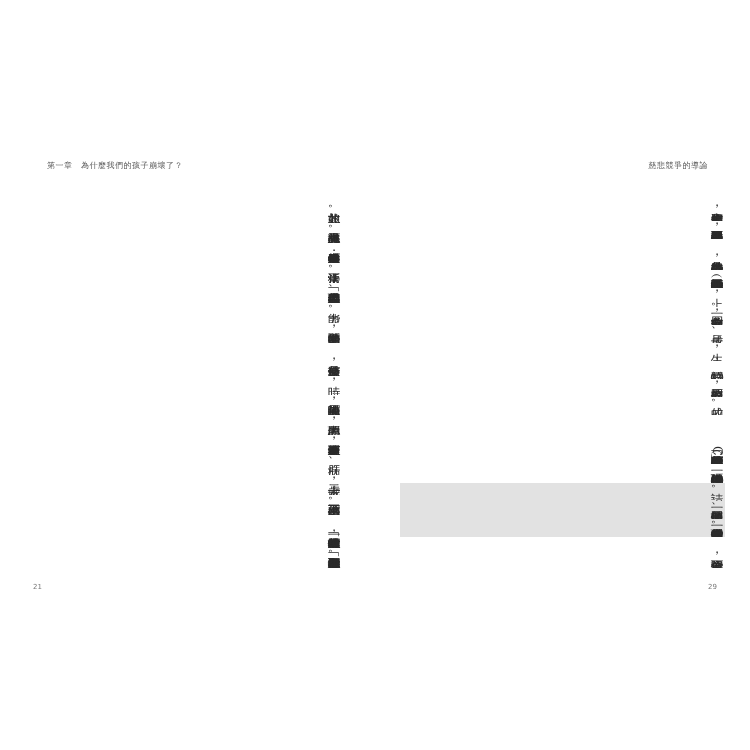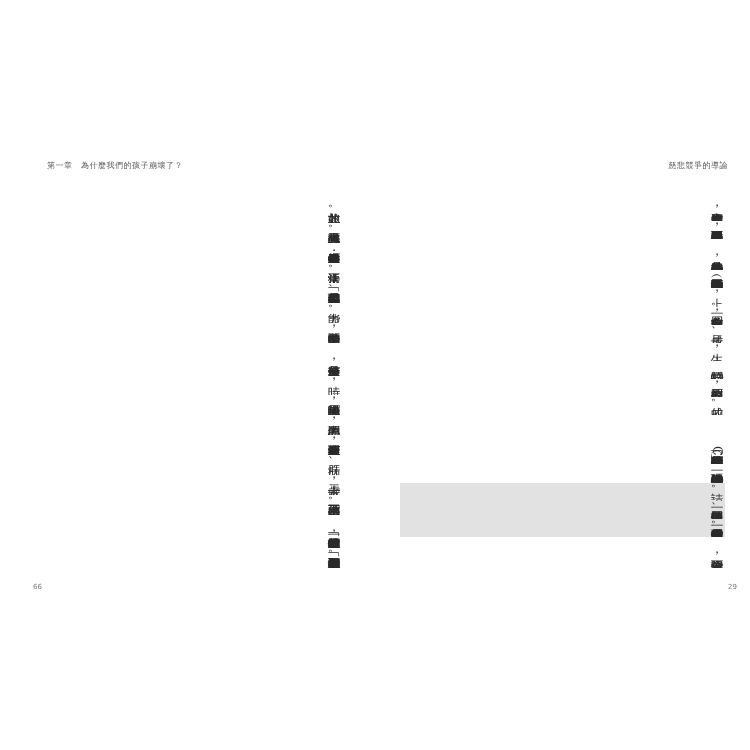--- a/index.html
+++ b/index.html
@@ -3,21 +3,21 @@
 <meta charset="utf-8">
 <style>
   html, body {
     margin: 0; padding: 0;
     width: 750px; height: 750px;
     background: #ffffff;
     overflow: hidden;
   }
   body { position: relative; font-family: "DejaVu Serif", "Liberation Serif", serif; color: #2a2a2a; }
   .spread { position: absolute; left: 0; top: 0; width: 750px; height: 750px; }
-  .page { position: absolute; top: 0; height: 750px; padding-left: 20px; }
+  .page { position: absolute; top: 0; height: 750px; }
   .page-left { left: 0; width: 375px; }
   .page-right { left: 375px; width: 375px; }
 
   .running-head {
     position: absolute; top: 160px;
     font-family: "DejaVu Sans", "Liberation Sans", sans-serif;
     font-size: 8px; color: #555; white-space: nowrap; letter-spacing: 0.5px;
   }
   .page-left .running-head { left: 47px; }
   .page-right .running-head { right: 42px; }
@@ -70,21 +70,21 @@
         <div class="col">時，身體就會分泌像是腎上腺素和皮質醇等荷爾蒙，來暫時提高我們的注意力。一旦追在</div>
         <div class="col">眉睫的風險過去，我們的身體就會回歸到基本狀態來進行修復。我們的身體無法處理長期</div>
         <div class="col">的心理壓力，永無休止的鄰種，生活在這種持續的警惕狀態下，相應的神經化學物質和荷</div>
         <div class="col">爾蒙會源源不絕地產生，可能導致短期和長期的傷害，包括了心臟病、癌症、慢性肺病、</div>
         <div class="col">肝病、糖尿病和中風。濫用藥物的風險似乎也會持續到成年時期。一項研究發現，到了</div>
         <div class="col">二十六歲，就讀過頂尖學校的人更有可能身陷藥物濫用的問題，風險比他們中產階級的同</div>
         <div class="col">儕高出了兩到三倍。⒄</div>
         <div class="col indent">「這一代常被批評他們被寵壞或被過度保護，但實際上我認為正好相反。」盧塔說：</div>
         <div class="col">「他們被想要取得更多成就的期望所壓垮。」這些學生在鍍金的壓力鍋裡度過他們的青春</div>
       </div>
-    <div class="folio">66</div>
+    <div class="folio">21</div>
   </div>
 
   <div class="page page-right">
     <div class="running-head">慈悲競爭的導論</div>
     <div class="text-block" id="right-block">
         <div class="col">度的壓力和焦慮，也可能造成酗酒、濫用藥物或藥物成癮。無論是因為種族、階級、族裔，</div>
         <div class="col">還是因為身分認同而被邊緣化的學生，都可能受到巨大的壓力，讓他們更難成長茁壯。</div>
         <div class="col indent">這些具競爭力的學校，標準化的平均考試成績都位居全國的前百分之二十五，通常也</div>
         <div class="col">坐落在大多數家庭收入在全國前百分之二十或二十五的社區（大約在每年十三萬美元以</div>
         <div class="col">上，具體收入取決於所在的地區）。當然，這些學校和社區中也包括了一些家庭收入排不</div>

